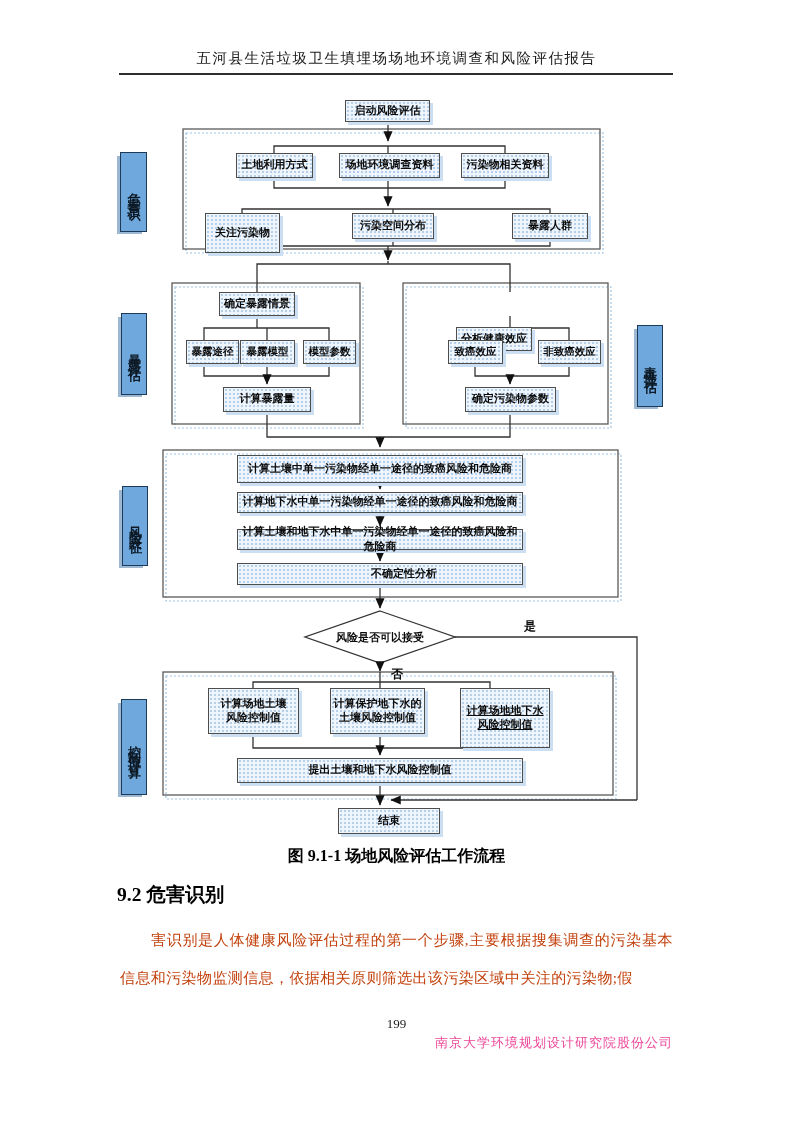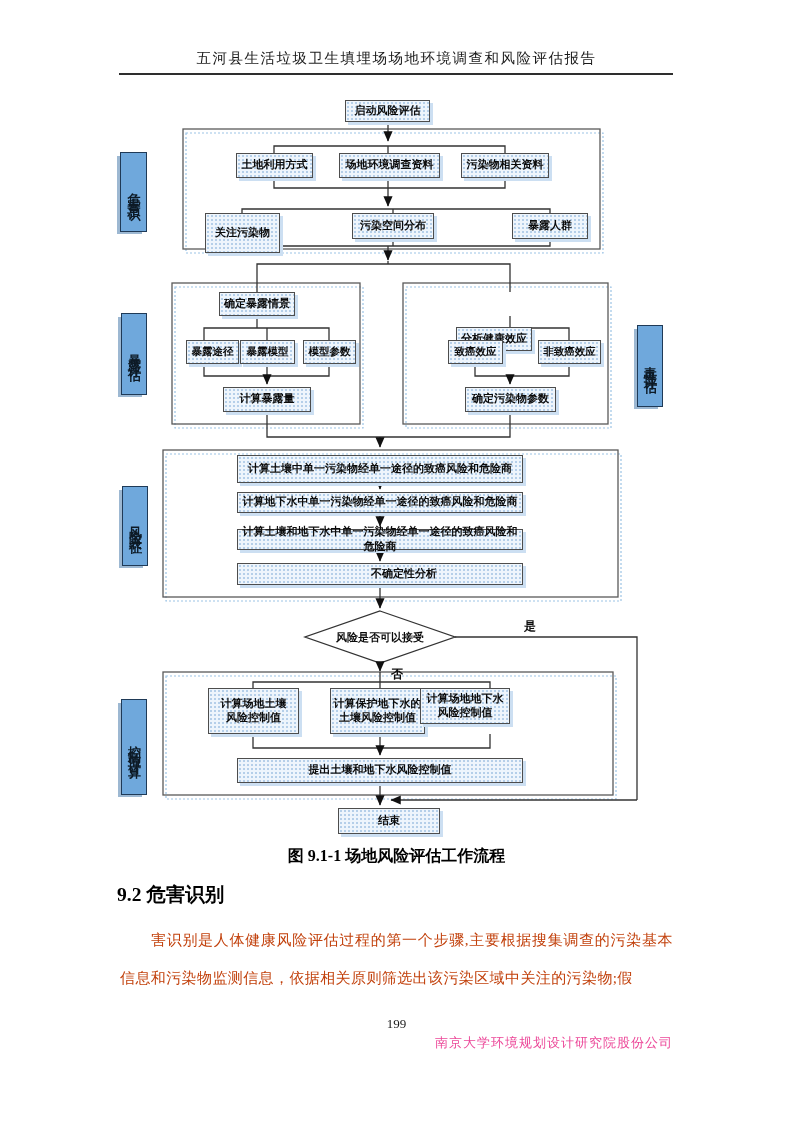--- a/index.html
+++ b/index.html
@@ -135,21 +135,21 @@
   <div class="pbox" style="left:237px;top:563px;width:286px;height:22px;padding-left:48px;">不确定性分析</div>
 
   <div class="diamond-text" style="left:310px;top:625px;width:140px;height:24px;">风险是否可以接受</div>
   <div class="freelbl" style="left:524px;top:618px;">是</div>
   <div class="freelbl" style="left:391px;top:666px;">否</div>
 
   <div class="pbox" style="left:208px;top:688px;width:91px;height:46px;">计算场地土壤
 风险控制值</div>
   <div class="pbox" style="left:330px;top:688px;width:95px;height:46px;">计算保护地下水的
 土壤风险控制值</div>
-  <div class="pbox" style="left:420px;top:688px;width:90px;height:36px;">计算场地地下水
+  <div class="pbox" style="left:460px;top:688px;width:90px;height:60px;text-decoration:underline;">计算场地地下水
 风险控制值</div>
   <div class="pbox" style="left:237px;top:758px;width:286px;height:25px;">提出土壤和地下水风险控制值</div>
 
   <div class="pbox" style="left:338px;top:808px;width:102px;height:26px;">结束</div>
 
   <div class="abs caption">图 9.1-1  场地风险评估工作流程</div>
   <div class="abs heading">9.2 危害识别</div>
   <div class="abs para">害识别是人体健康风险评估过程的第一个步骤,主要根据搜集调查的污染基本信息和污染物监测信息，依据相关原则筛选出该污染区域中关注的污染物;假</div>
   <div class="abs pageno">199</div>
   <div class="abs company">南京大学环境规划设计研究院股份公司</div>

